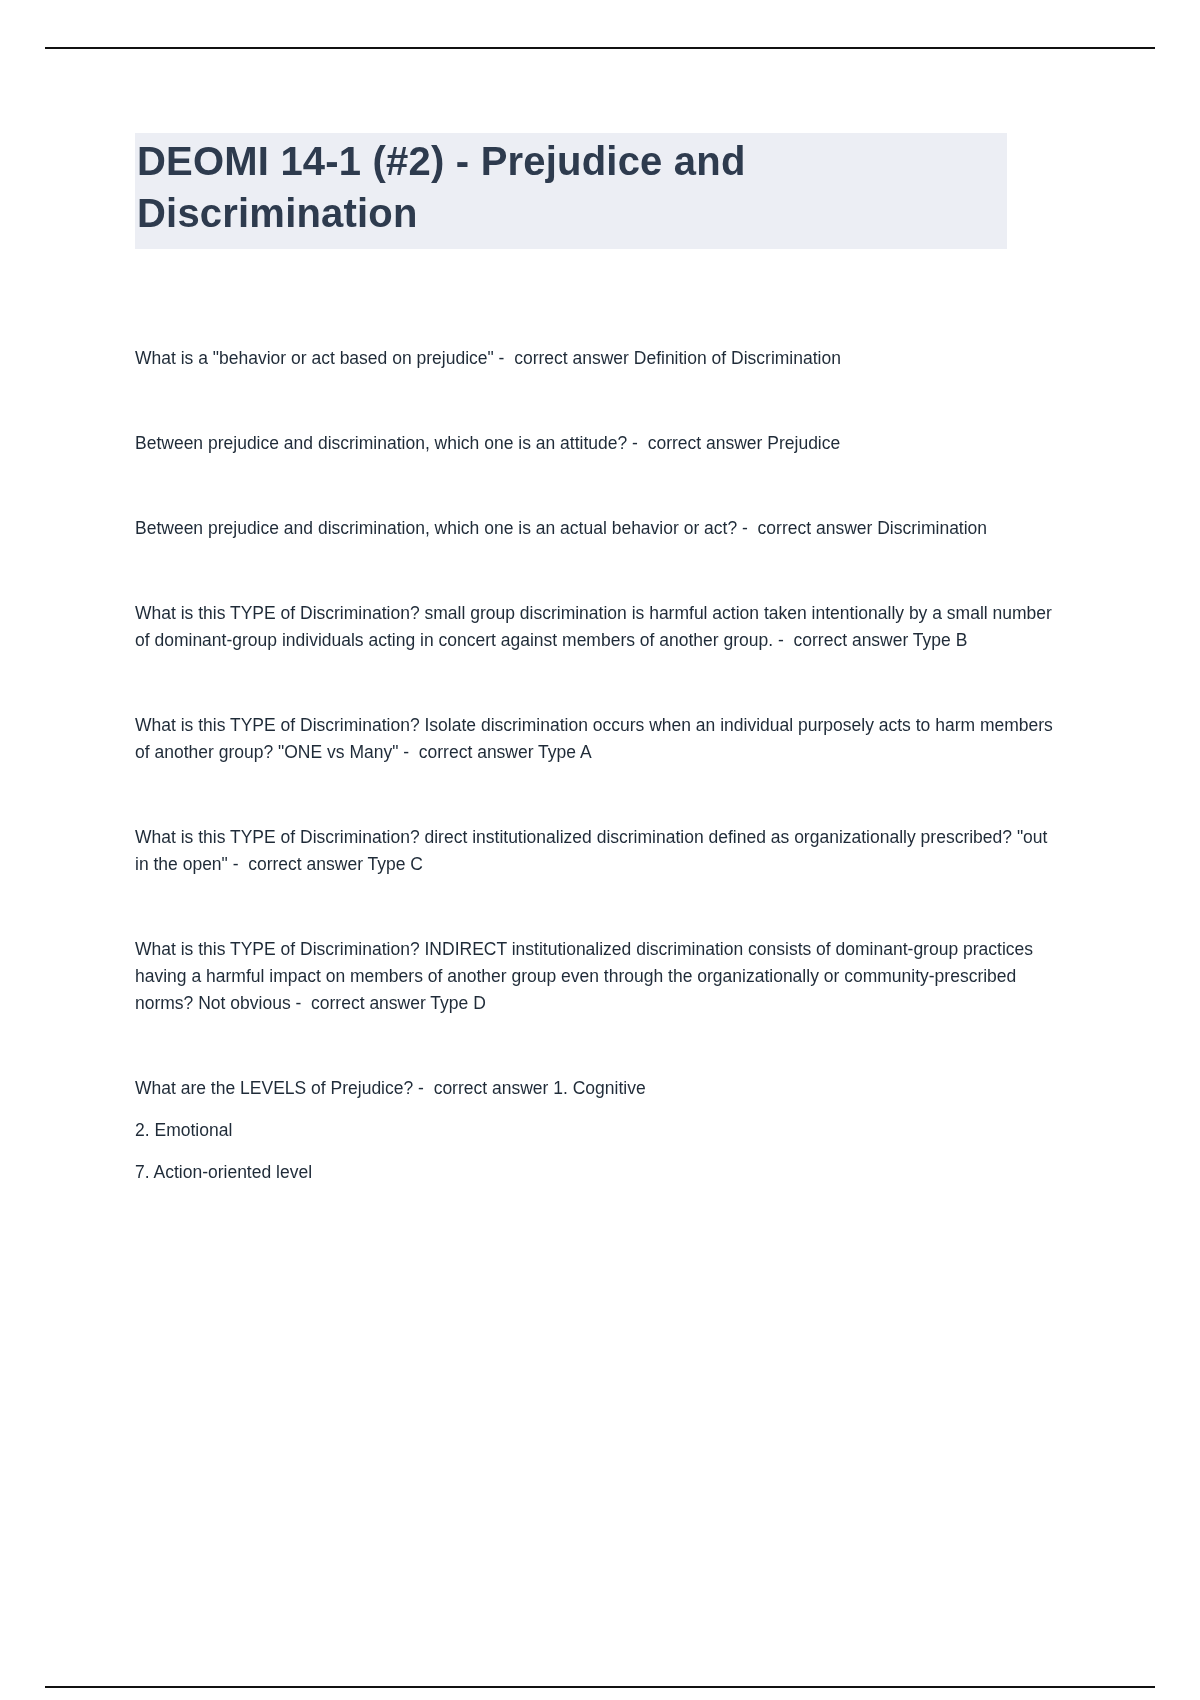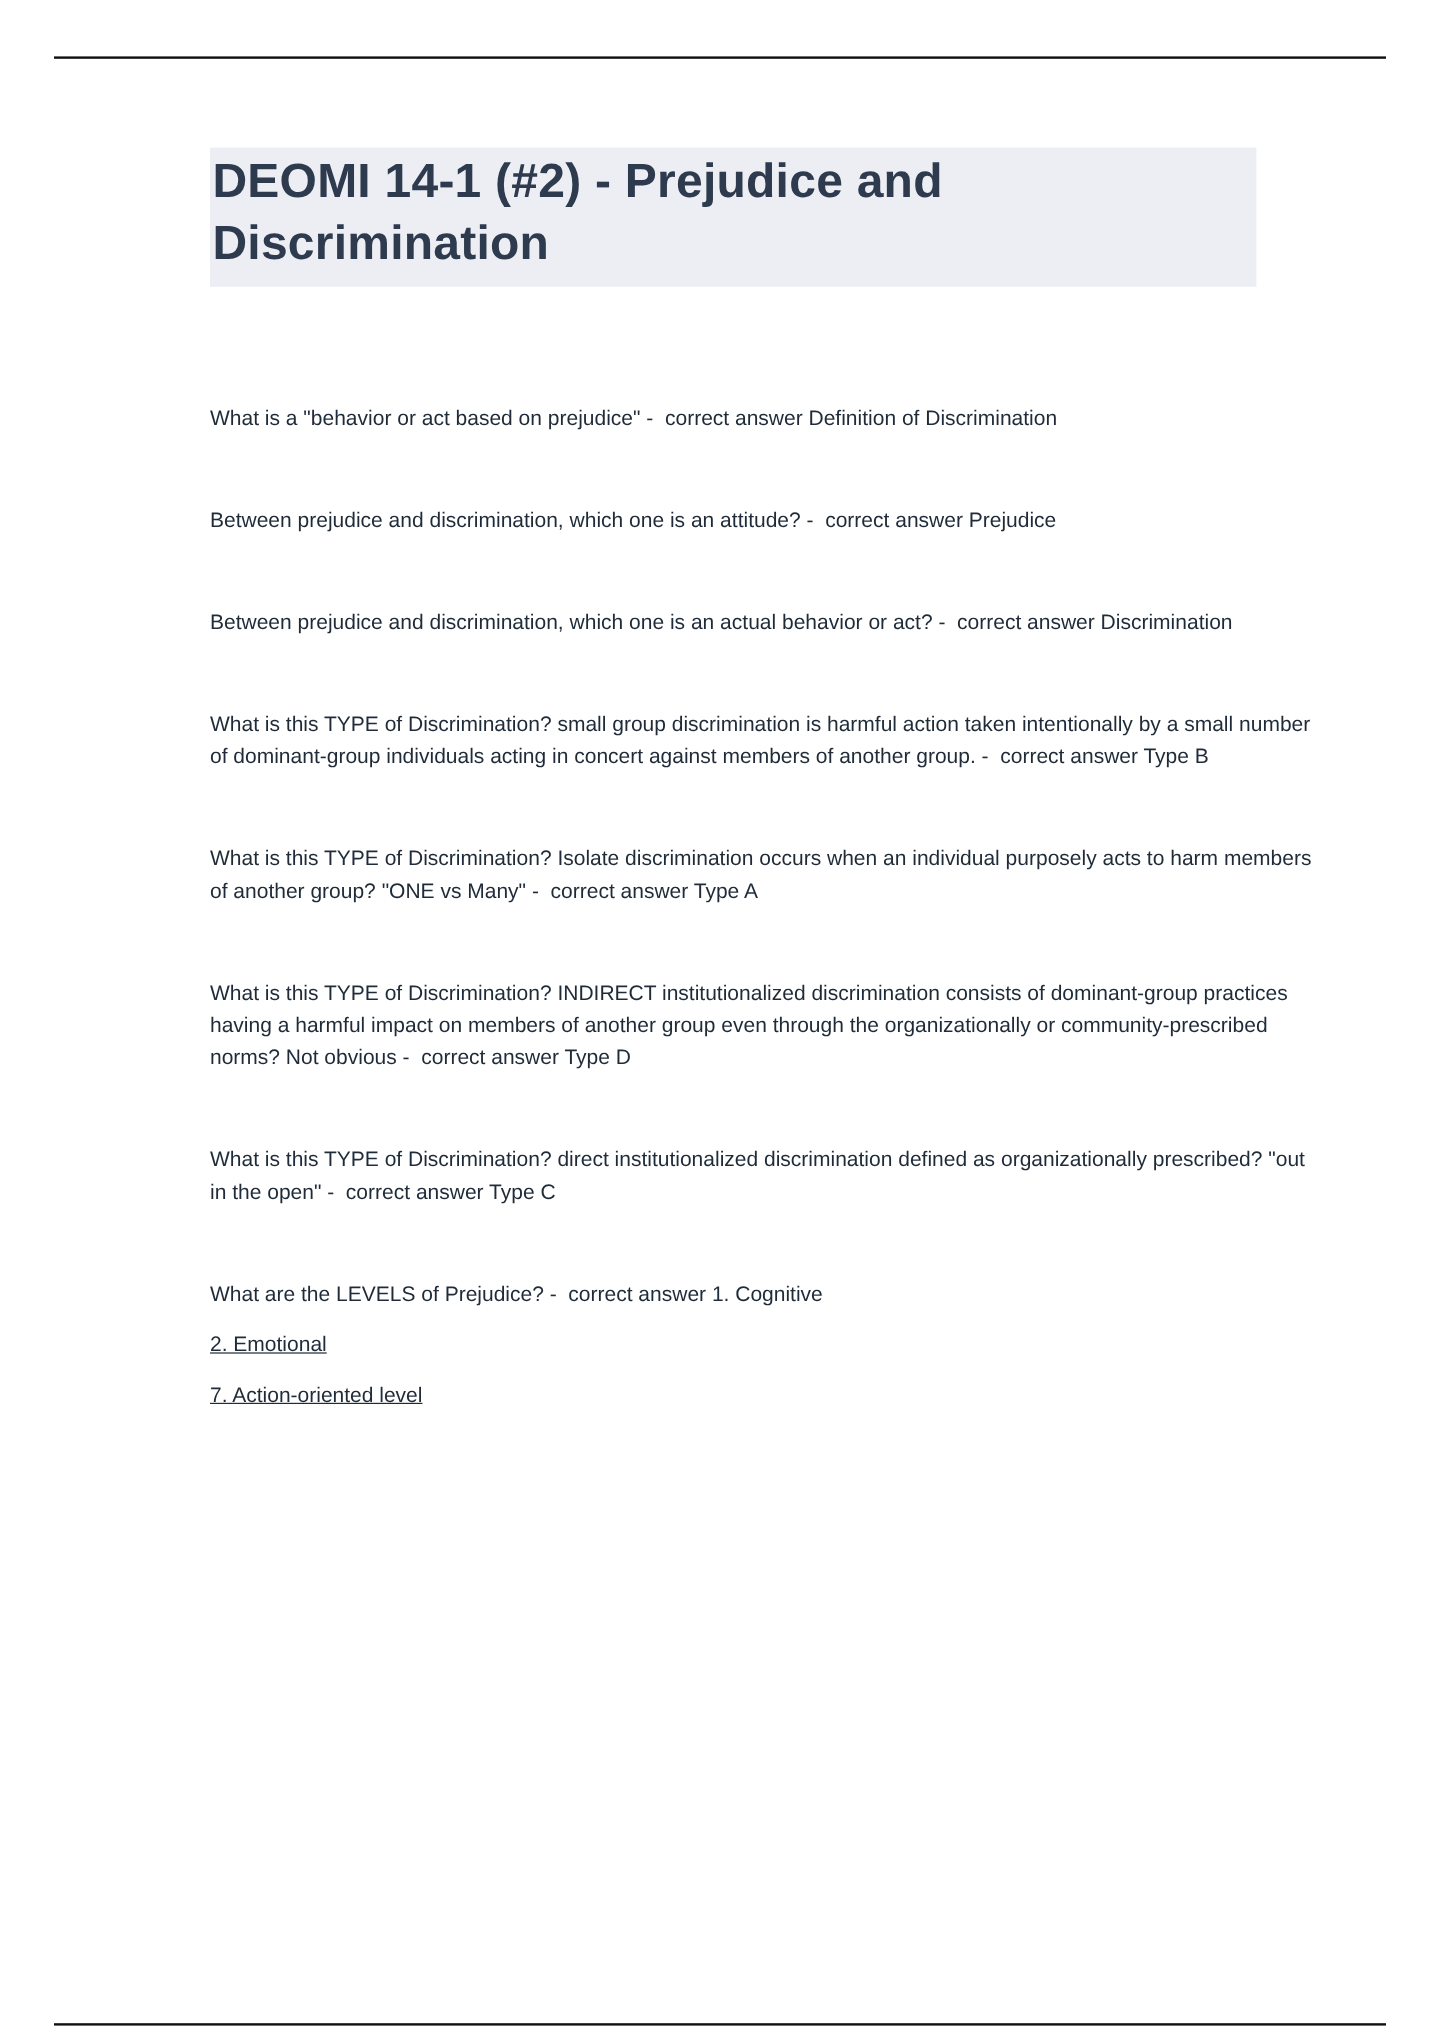--- a/index.html
+++ b/index.html
@@ -27,23 +27,22 @@
     left:45px;
     width:1110px;
     height:2px;
     background:var(--rule-color);
   }
   .rule-top{top:47px;}
   .rule-bottom{top:1686px;}
   .content{
     position:absolute;
     left:135px;
-    top:123px;
+    top:133px;
     width:930px;
-    margin-left:40px;
   }
   h1.doc-title{
     margin:0 0 96px 0;
     width:872px;
     background:var(--title-bg);
     color:var(--title-text);
     font-size:40px;
     line-height:1.3;
     font-weight:700;
     padding:2px 6px 10px 2px;
@@ -51,39 +50,39 @@
   }
   .para{
     margin:0;
     color:var(--body-text);
     font-size:17.5px;
     line-height:27px;
     white-space:pre-wrap;
   }
   .para.qa{margin-top:58px;}
   .para.qa:first-child{margin-top:0;}
-  .para.sub{margin-top:15px;text-decoration:underline;}
+  .para.sub{margin-top:15px;}
 </style>
 </head>
 <body>
 
 <div class="page">
   <div class="rule rule-top"></div>
 
   <div class="content">
     <h1 class="doc-title">DEOMI 14-1 (#2) - Prejudice and Discrimination</h1>
 
     <div id="qa-list">
         <p class="para qa">What is a "behavior or act based on prejudice" -  correct answer Definition of Discrimination</p>
         <p class="para qa">Between prejudice and discrimination, which one is an attitude? -  correct answer Prejudice</p>
         <p class="para qa">Between prejudice and discrimination, which one is an actual behavior or act? -  correct answer Discrimination</p>
         <p class="para qa">What is this TYPE of Discrimination? small group discrimination is harmful action taken intentionally by a small number of dominant-group individuals acting in concert against members of another group. -  correct answer Type B</p>
         <p class="para qa">What is this TYPE of Discrimination? Isolate discrimination occurs when an individual purposely acts to harm members of another group? "ONE vs Many" -  correct answer Type A</p>
+        <p class="para qa">What is this TYPE of Discrimination? direct institutionalized discrimination defined as organizationally prescribed? "out in the open" -  correct answer Type C</p>
         <p class="para qa">What is this TYPE of Discrimination? INDIRECT institutionalized discrimination consists of dominant-group practices having a harmful impact on members of another group even through the organizationally or community-prescribed norms? Not obvious -  correct answer Type D</p>
-        <p class="para qa">What is this TYPE of Discrimination? direct institutionalized discrimination defined as organizationally prescribed? "out in the open" -  correct answer Type C</p>
         <p class="para qa">What are the LEVELS of Prejudice? -  correct answer 1. Cognitive</p>
         <p class="para sub">2. Emotional</p>
         <p class="para sub">7. Action-oriented level</p>
       </div>
   </div>
 
   <div class="rule rule-bottom"></div>
 </div>
 
 </body></html>

